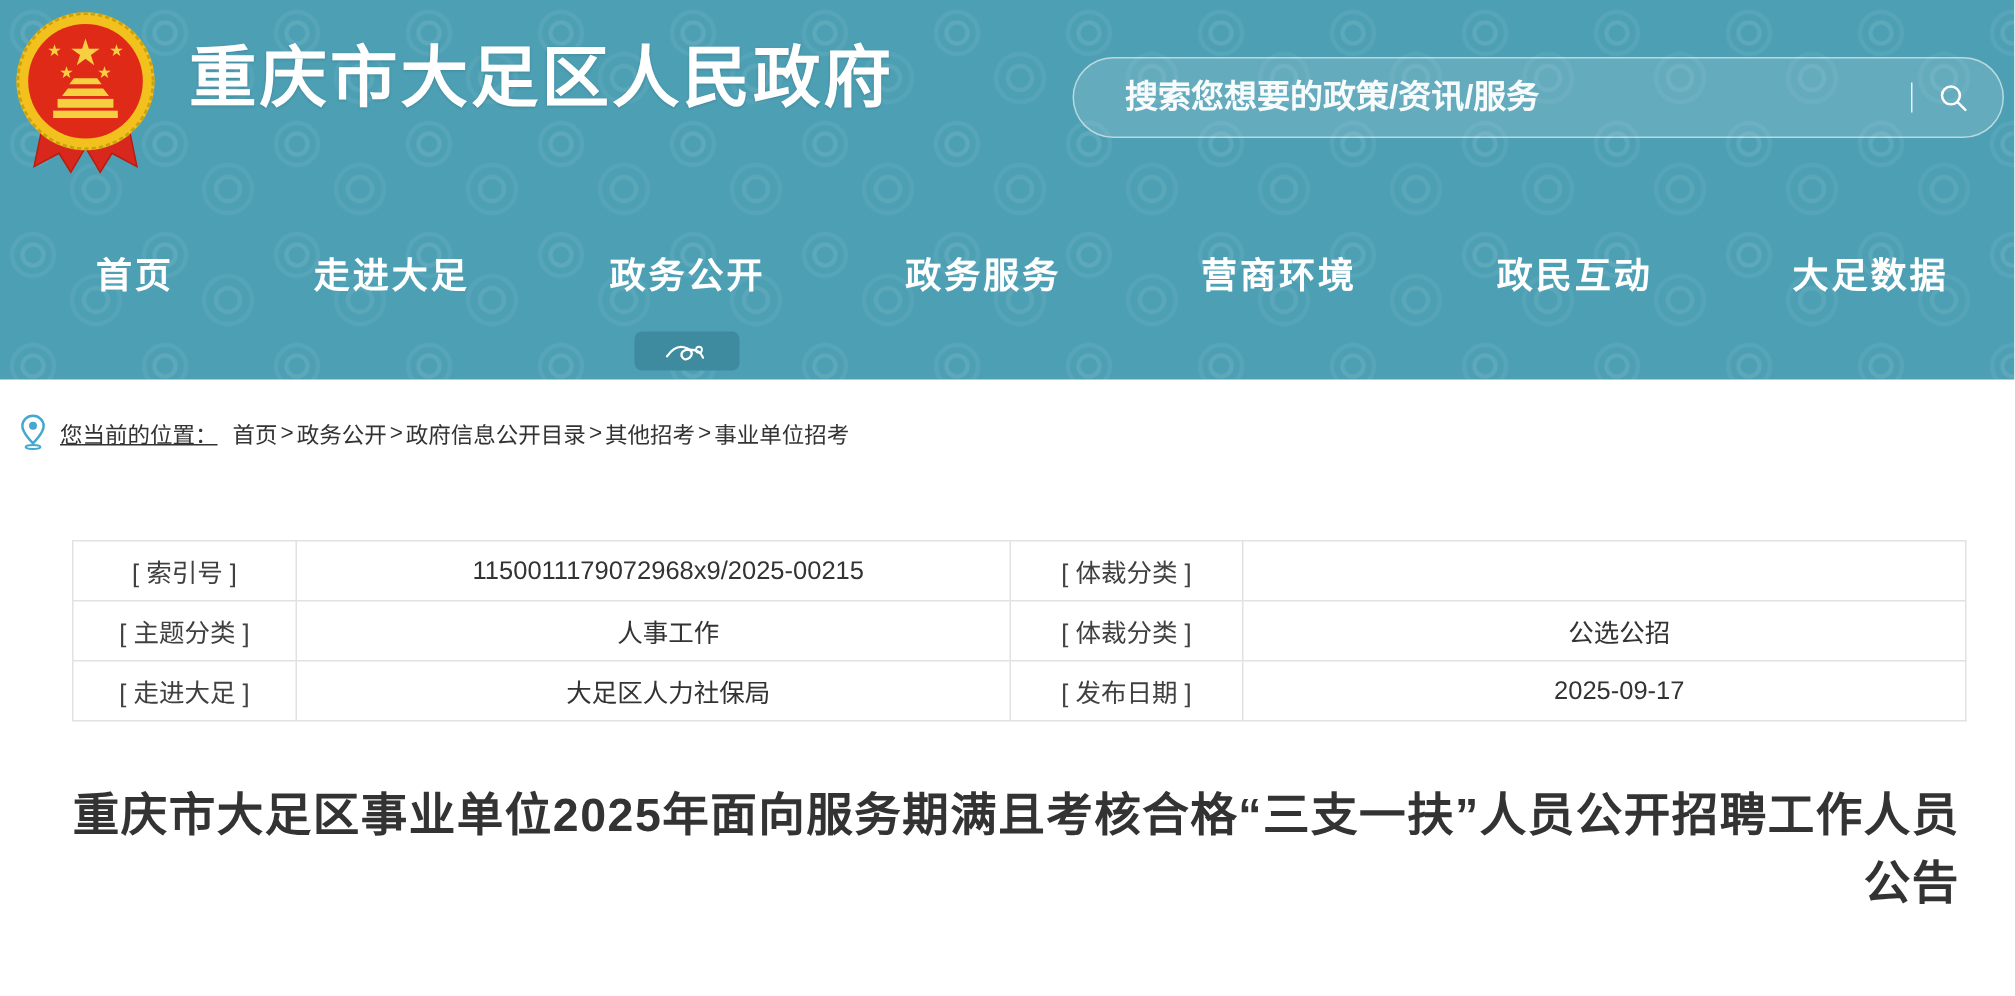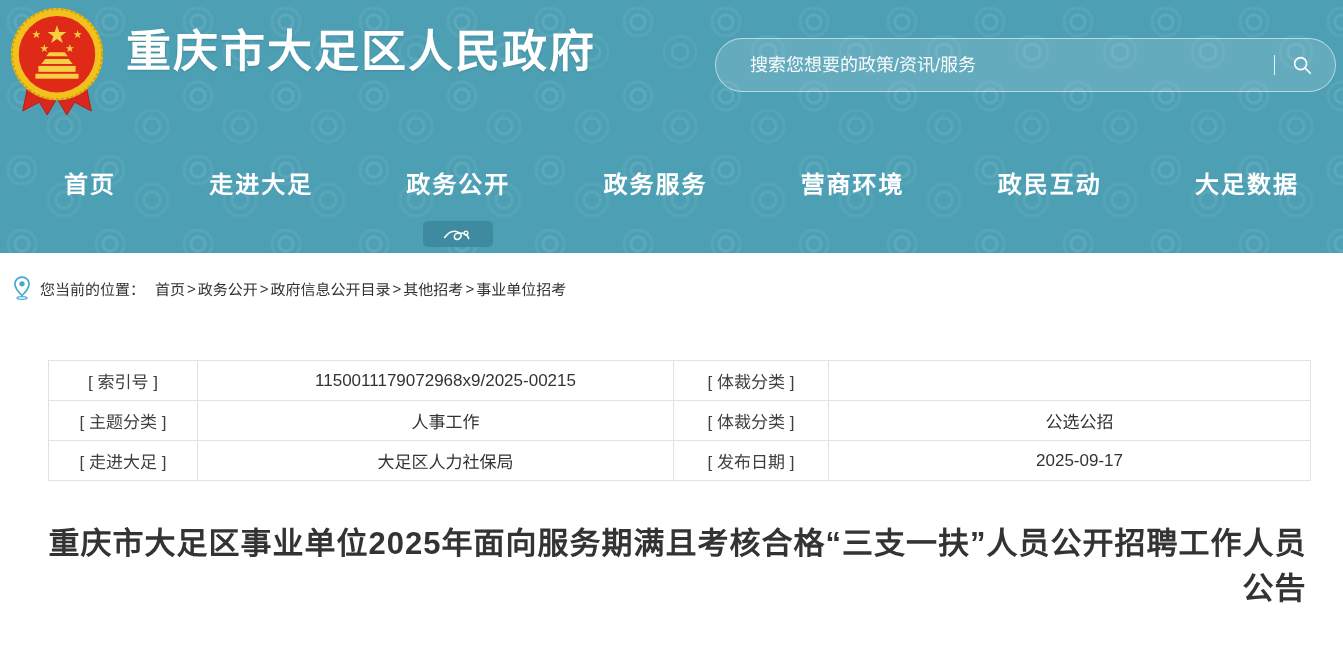--- a/index.html
+++ b/index.html
@@ -27,21 +27,21 @@
 
   
   .search-box {
     position:absolute; top:38px; right:7px; width:621px; height:54px;
     border:1px solid rgba(255,255,255,0.55); border-radius:27px;
     background:rgba(255,255,255,0.13);
     display:flex; align-items:center; padding:0 22px 0 34px;
   }
   .search-box input {
     flex:1; background:transparent; border:none; outline:none;
-    font-size:18px; color:#fff; font-family:inherit;
+    font-size:22px; color:#fff; font-family:inherit;font-weight:bold;
   }
   .search-box input::placeholder { color:rgba(255,255,255,0.95); opacity:1; }
   .search-divider { width:1px; height:20px; background:rgba(255,255,255,0.85); margin:0 16px 0 8px; }
   .search-icon { width:22px; height:22px; cursor:pointer; display:block; }
 
   
   .nav {
     position:absolute; left:0; top:150px; width:100%; height:103px;
     display:flex; justify-content:space-between; align-items:flex-start;
     padding:20px 44px 0 64px;
@@ -54,21 +54,21 @@
     display:flex; align-items:center; justify-content:center;
   }
   .nav-badge svg { width:34px; height:16px; display:block; }
 
   
   .breadcrumb {
     display:flex; align-items:center; margin:20px 0 0 12px; height:30px;
     font-size:15px; color:#333;
   }
   .breadcrumb .pin { width:20px; height:26px; margin-right:8px; }
-  .crumb-prefix { margin-right:10px; }
+  .crumb-prefix { margin-right:10px;text-decoration:underline; }
   .crumb-link { cursor:pointer; }
   .crumb-sep { margin:0 2px; }
 
   
   .doc-table {
     margin:57px 0 0 48px; width:1262px; border-collapse:collapse;
     table-layout:fixed; font-size:17px; color:#333;
   }
   .doc-table td { border:1px solid #e2e2e2; height:40px; vertical-align:middle; }
   .doc-table td.lbl { text-align:center; color:#404040; }

